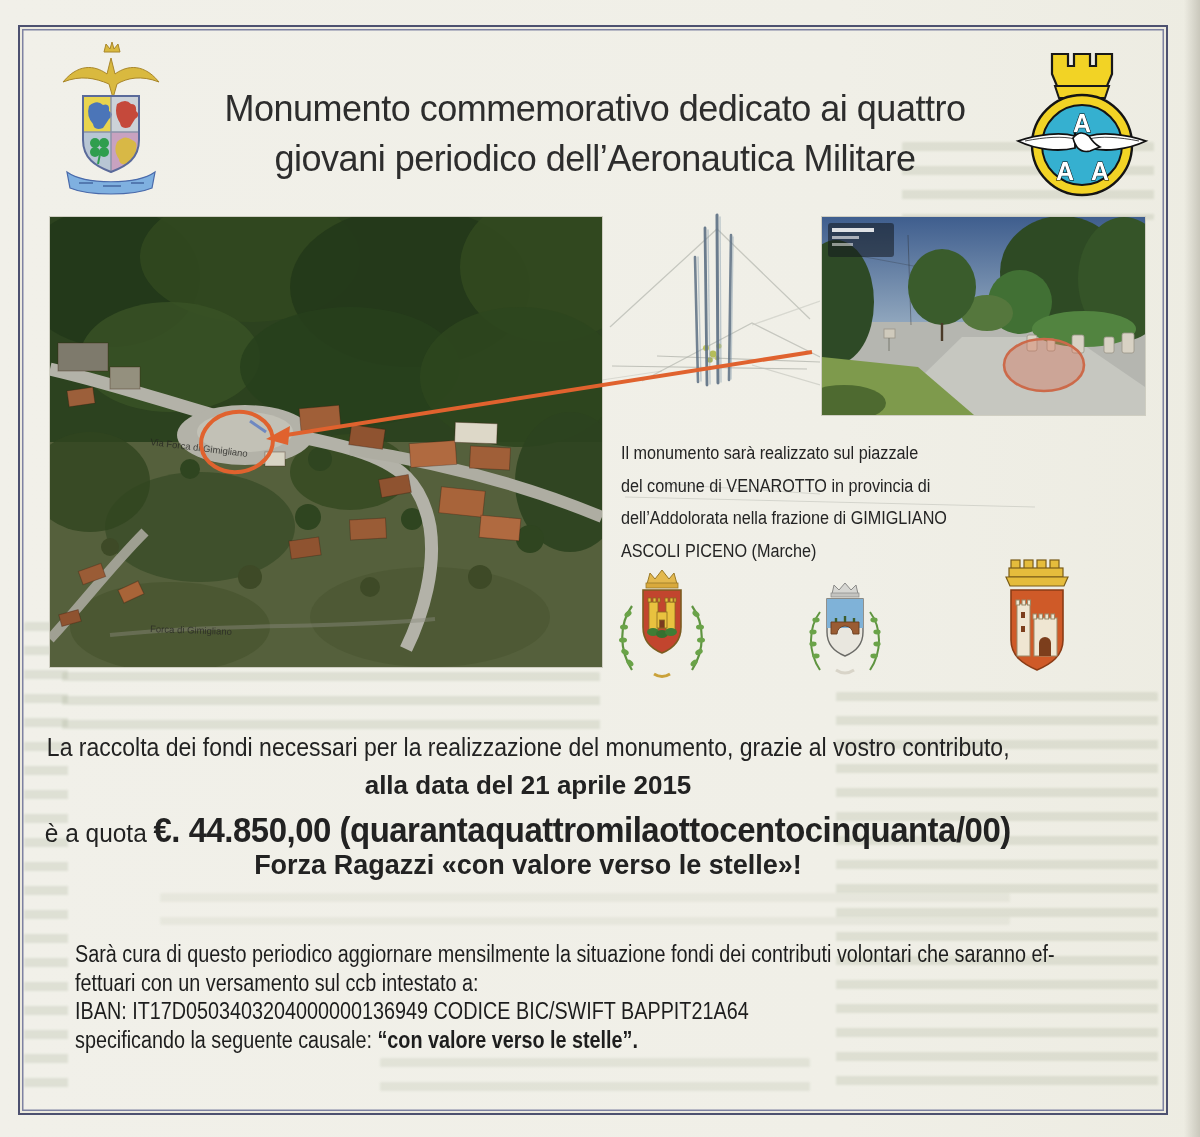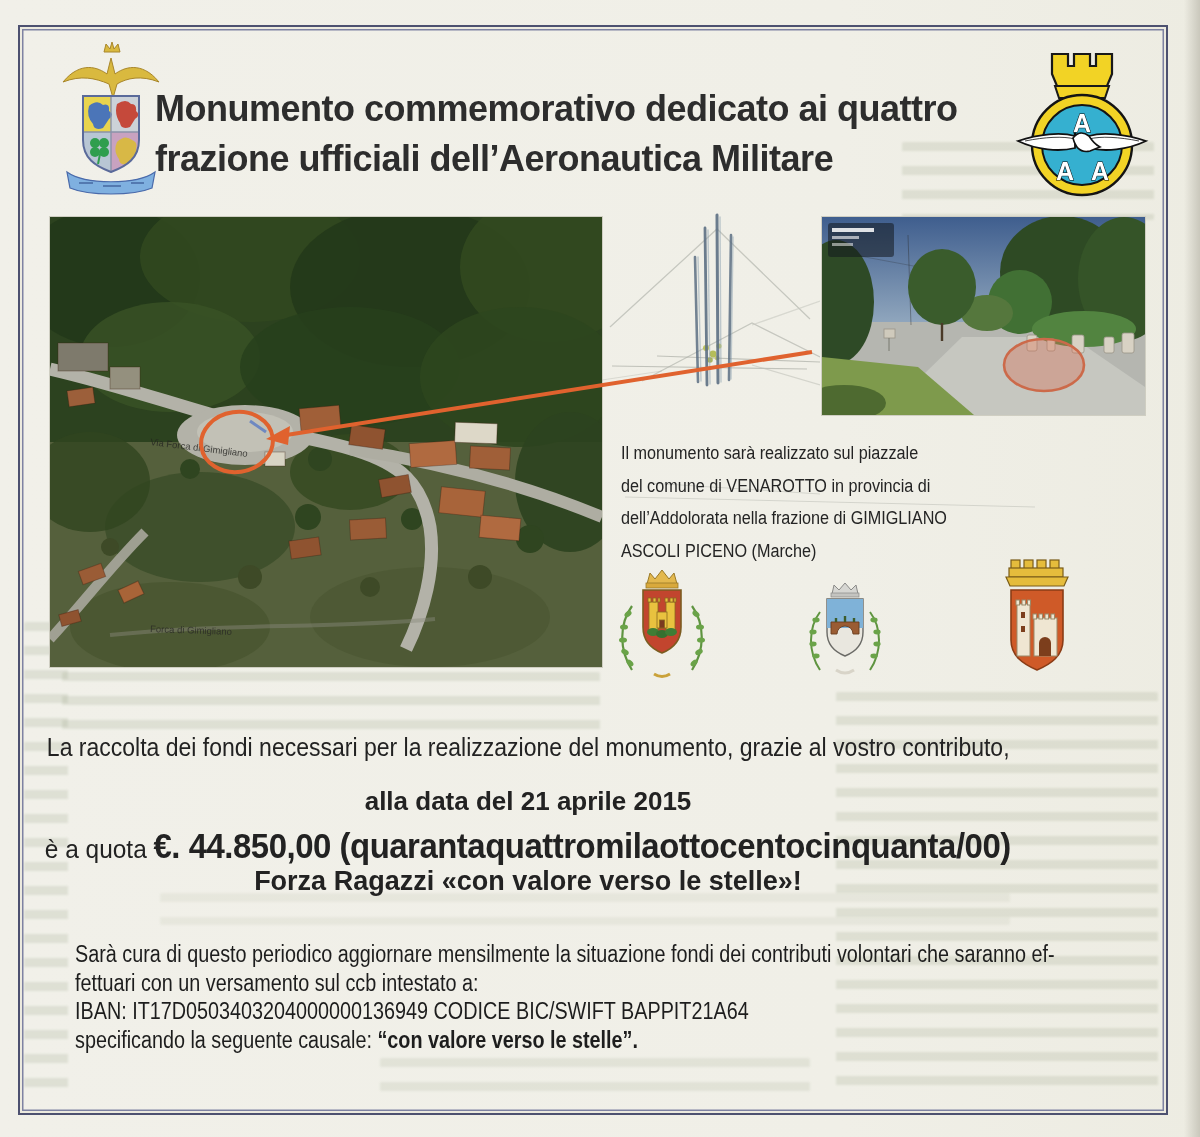--- a/index.html
+++ b/index.html
@@ -23,32 +23,32 @@
     position:absolute;right:0;top:0;width:16px;height:100%;
     background:linear-gradient(90deg,rgba(0,0,0,0),rgba(110,105,90,.28));z-index:4;
   }
   .ghost{
     position:absolute;z-index:0;border-radius:2px;
     background:repeating-linear-gradient(180deg, rgba(152,162,132,.20) 0 9px, rgba(0,0,0,0) 9px 24px);
     filter:blur(1.3px);
   }
   .title{
     position:absolute;left:155px;top:84px;width:880px;z-index:2;
-    color:#2d2d2d;font-weight:bold;
+    text-align:center;color:#2d2d2d;font-weight:normal;
     font-size:36px;line-height:50px;letter-spacing:-.5px;
   }
   .loc-text{
     position:absolute;left:621px;top:437px;width:540px;z-index:2;
     color:#242424;font-size:18px;line-height:32.5px;
   }
   .loc-text .ln{display:inline-block;white-space:nowrap;transform:scaleX(.90);transform-origin:0 50%;}
   .funds{position:absolute;left:0;top:733px;width:1056px;text-align:center;color:#222;z-index:2;}
   .funds .f1{font-size:25px;}
   .funds .f1 span{display:inline-block;white-space:nowrap;transform:scaleX(.92);}
-  .funds .f2{font-size:26px;font-weight:bold;margin-top:24px;}
+  .funds .f2{font-size:26px;font-weight:bold;margin-top:8px;}
   .funds .f3{margin-top:9px;font-size:26px;white-space:nowrap;}
   .funds .f3 .big{font-size:35px;font-weight:bold;letter-spacing:-.5px;}
   .funds .f3 > span{display:inline-block;transform:scaleX(.94);}
   .funds .f4{font-size:27px;font-weight:bold;}
   .footer{
     position:absolute;left:75px;top:928px;width:1090px;z-index:2;
     color:#1d1d1d;font-size:23px;line-height:28.5px;margin-top:12px;
   }
   .footer .ln{display:inline-block;white-space:nowrap;transform:scaleX(.86);transform-origin:0 50%;}
   .photo-border{outline:1px solid #cfcec2;}
@@ -99,21 +99,21 @@
     </g>
     <path d="M28,54 h56 v44 c0,18 -12,26 -28,32 c-16,-6 -28,-14 -28,-32 Z" fill="none" stroke="#5a6a9a" stroke-width="2"></path>
     <g>
       <path d="M12,130 C30,143 82,143 100,130 L97,146 C78,154 34,154 15,146 Z" fill="#7fb0e0" stroke="#4a6aaa" stroke-width="1.2"></path>
       <path d="M24,141 h14 M48,144 h18 M76,141 h13" stroke="#2c4a86" stroke-width="1.4" opacity=".7"></path>
     </g>
   </svg>
 
   <div class="title">
     <div>Monumento commemorativo dedicato ai quattro</div>
-    <div>frazione ufficiali dell’Aeronautica Militare</div>
+    <div>giovani periodico dell’Aeronautica Militare</div>
   </div>
 
   <svg class="abs" style="left:1015px;top:46px;z-index:2;" width="134" height="154" viewBox="0 0 134 154">
     <g>
       <path d="M37,28 L37,8 H53 V20 H59 V8 H75 V20 H81 V8 H97 L97,28 L92,40 H42 Z" fill="#f2d325" stroke="#191919" stroke-width="2.2"></path>
       <path d="M40,40 H94 L90,52 H44 Z" fill="#f2d325" stroke="#191919" stroke-width="2"></path>
     </g>
     <circle cx="67" cy="99" r="50" fill="#f2d325" stroke="#141414" stroke-width="2.4"></circle>
     <circle cx="67" cy="99" r="40" fill="#35b0d0" stroke="#141414" stroke-width="2"></circle>
     <text x="67" y="86" text-anchor="middle" font-size="25" font-weight="bold" fill="#ffffff" stroke="#000" stroke-width="1" paint-order="stroke">A</text>

